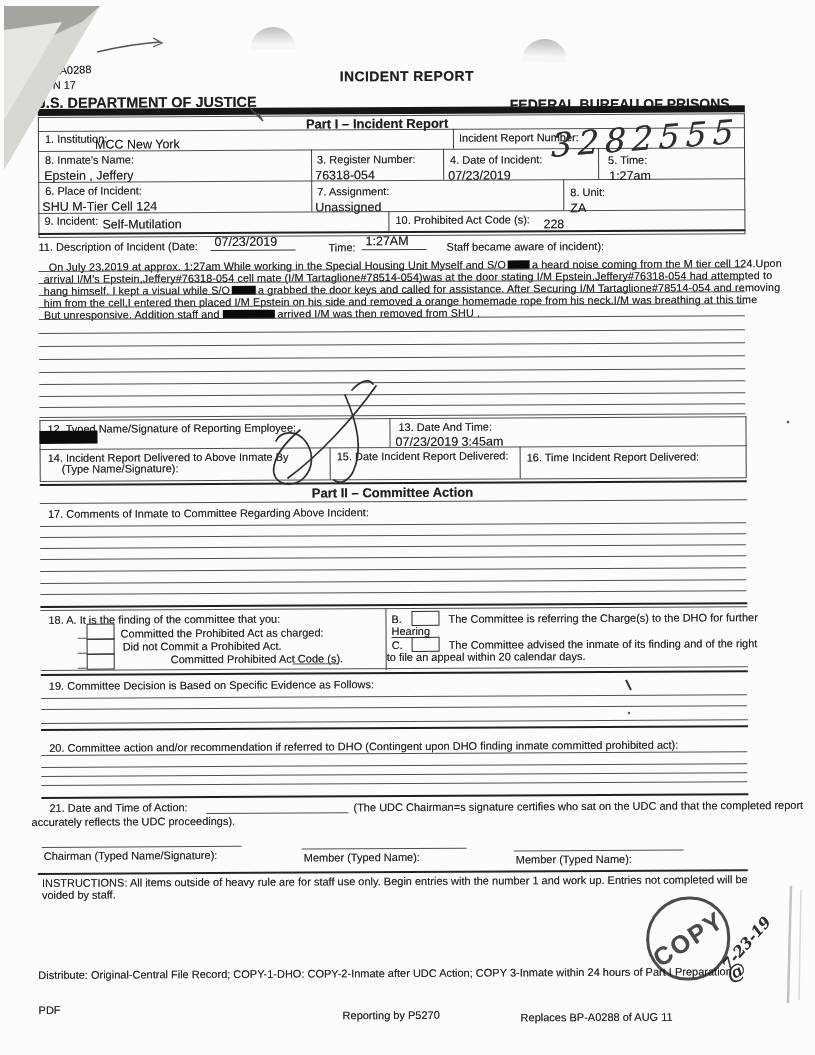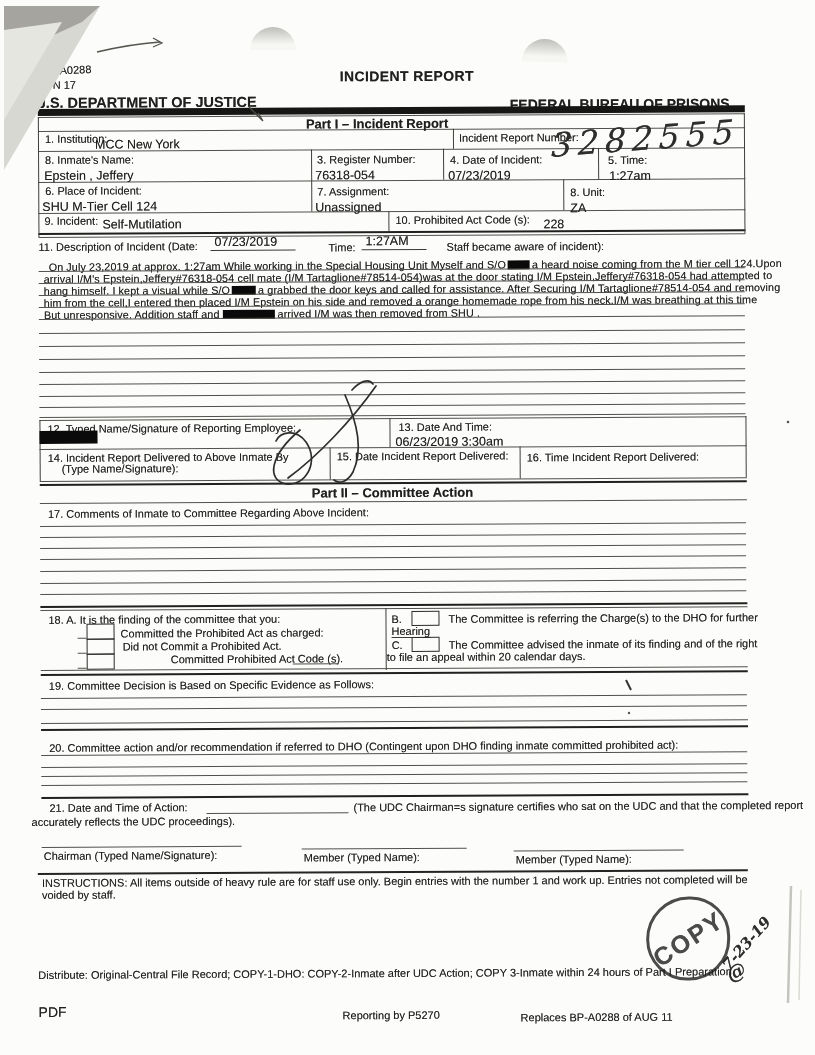--- a/index.html
+++ b/index.html
@@ -123,21 +123,21 @@
     <div class="rh" style="left:40px;top:482px;width:707px;"></div>
     <div class="vr" style="left:40px;top:418px;height:61px;"></div>
     <div class="vr" style="left:746px;top:418px;height:61px;"></div>
     <div class="vr" style="left:390px;top:418px;height:29px;"></div>
     <div class="vr" style="left:330px;top:447px;height:32px;"></div>
     <div class="vr" style="left:520px;top:447px;height:32px;"></div>
 
     <span class="t lb" style="left:48px;top:421px;">12.  Typed Name/Signature of Reporting Employee:</span>
     <div class="redact" style="left:40px;top:429px;width:58px;height:13px;"></div>
     <span class="t lb" style="left:399px;top:421px;">13.  Date And Time:</span>
-    <span class="t vl" style="left:396px;top:435px;">06/23/2019 3:30am</span>
+    <span class="t vl" style="left:396px;top:435px;">07/23/2019 3:45am</span>
     <span class="t lb" style="left:48px;top:450px;">14.  Incident Report Delivered to Above Inmate By</span>
     <span class="t lb" style="left:62px;top:461px;">(Type Name/Signature):</span>
     <span class="t lb" style="left:337px;top:450px;text-align:center;">15.  Date Incident Report Delivered:</span>
     <span class="t lb" style="left:527px;top:452px;">16.  Time Incident Report Delivered:</span>
 
     <span class="t bold" style="left:312px;top:485px;font-size:13px;">Part II – Committee Action</span>
     <div class="rl" style="left:40px;top:501px;width:707px;"></div>
 
     <span class="t lb" style="left:48px;top:506px;">17.  Comments of Inmate to Committee Regarding Above Incident:</span>
     <div class="rl" style="left:40px;top:524px;width:706px;"></div>
@@ -203,21 +203,21 @@
     <span class="t lb" style="left:40px;top:875px;">INSTRUCTIONS: All items outside of heavy rule are for staff use only.  Begin entries with the number 1 and work up.  Entries not completed will be</span>
     <span class="t lb" style="left:40px;top:887px;">voided by staff.</span>
 
     <div id="stamp">
         <span>COPY</span>
       </div>
     <span class="t hw bold" style="left:712px;top:936px;font-size:15px;transform:rotate(-48deg);">7-23-19</span>
     <span class="t hw bold" style="left:724px;top:962px;font-size:19px;transform:rotate(-28deg);">@</span>
 
     <span class="t lb" style="left:36px;top:967px;">Distribute:  Original-Central File Record; COPY-1-DHO: COPY-2-Inmate after UDC Action; COPY 3-Inmate within 24 hours of Part I Preparation</span>
-    <span class="t lb" style="left:36px;top:1002px;font-size:14px;">PDF</span>
+    <span class="t lb" style="left:36px;top:1002px;font-size:11px;">PDF</span>
     <span class="t lb" style="left:340px;top:1009px;">Reporting by P5270</span>
     <span class="t lb" style="left:518px;top:1012px;">Replaces BP-A0288 of AUG 11</span>
   </div>
 
   <svg class="overlay" width="815" height="1055" viewBox="0 0 815 1055">
 
     <polygon points="4,6 100,6 4,170" fill="#d8d8d3"></polygon>
     <polygon points="4,6 100,6 82,22 4,58" fill="#9c9b95" opacity="0.85"></polygon>
     <polygon points="4,30 62,22 4,120" fill="#e6e6e1"></polygon>
 

